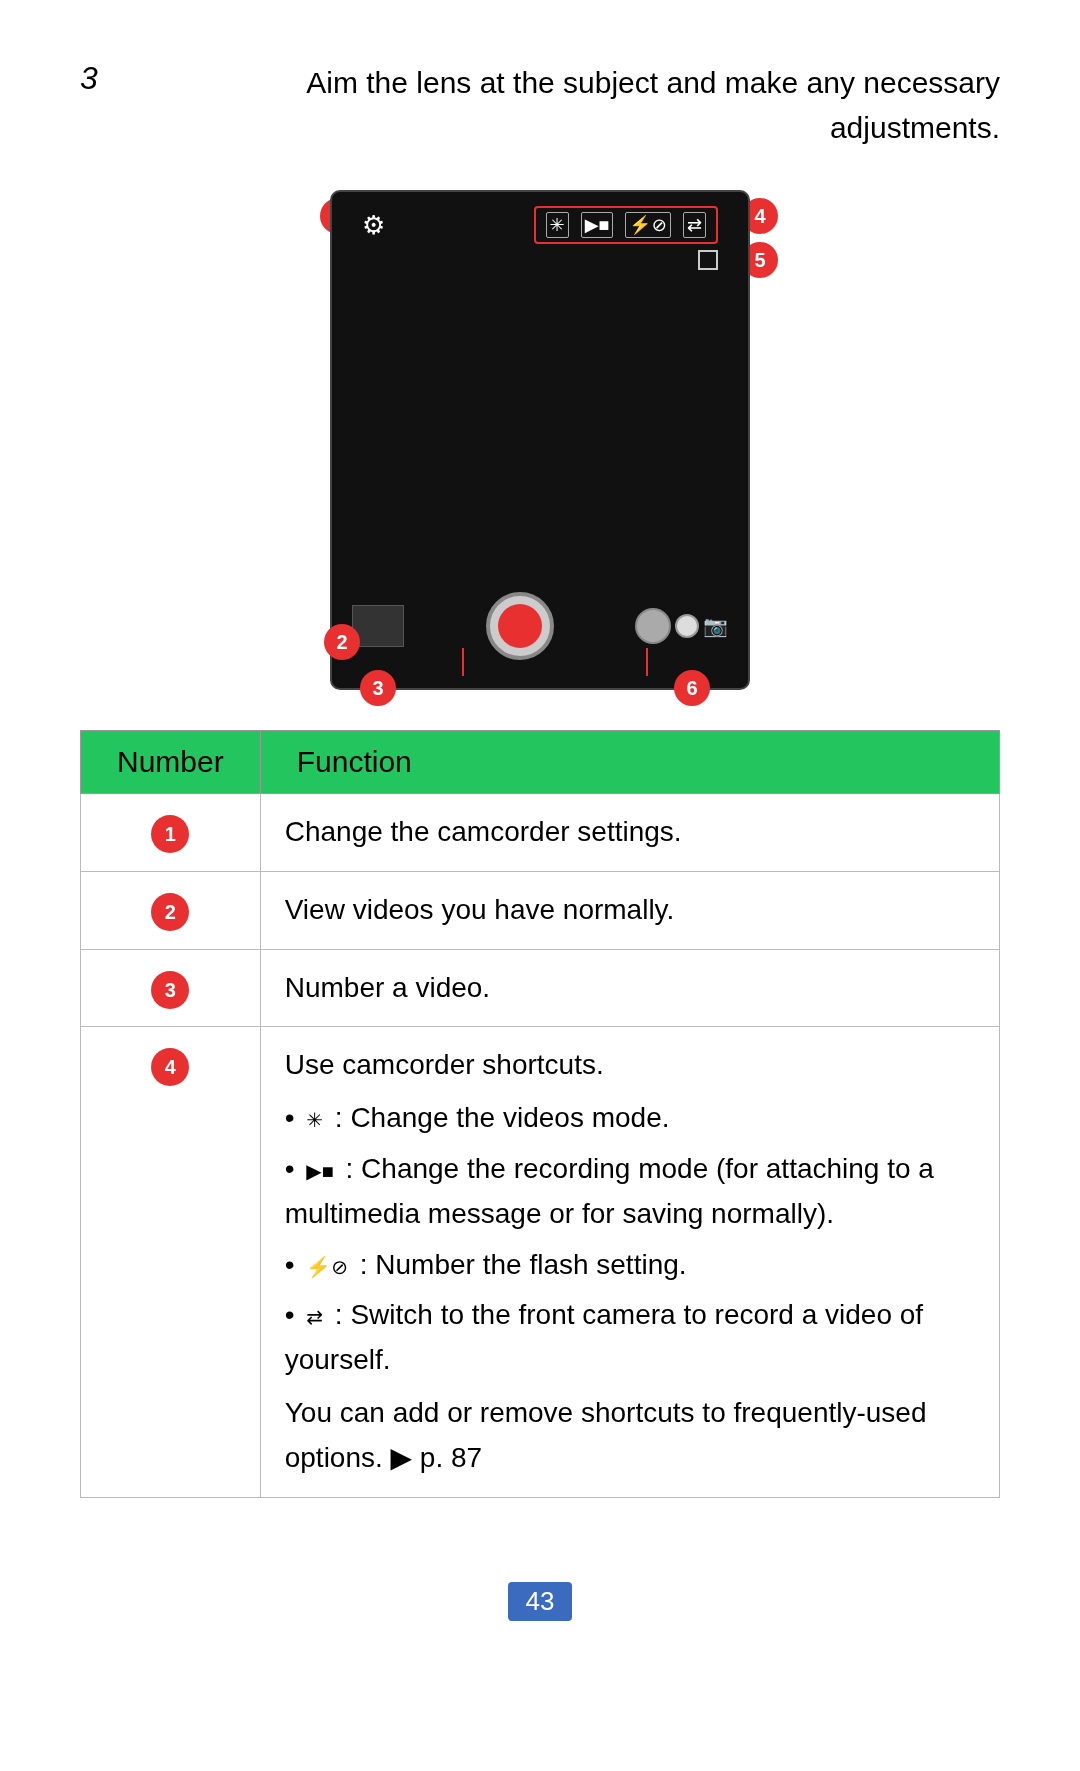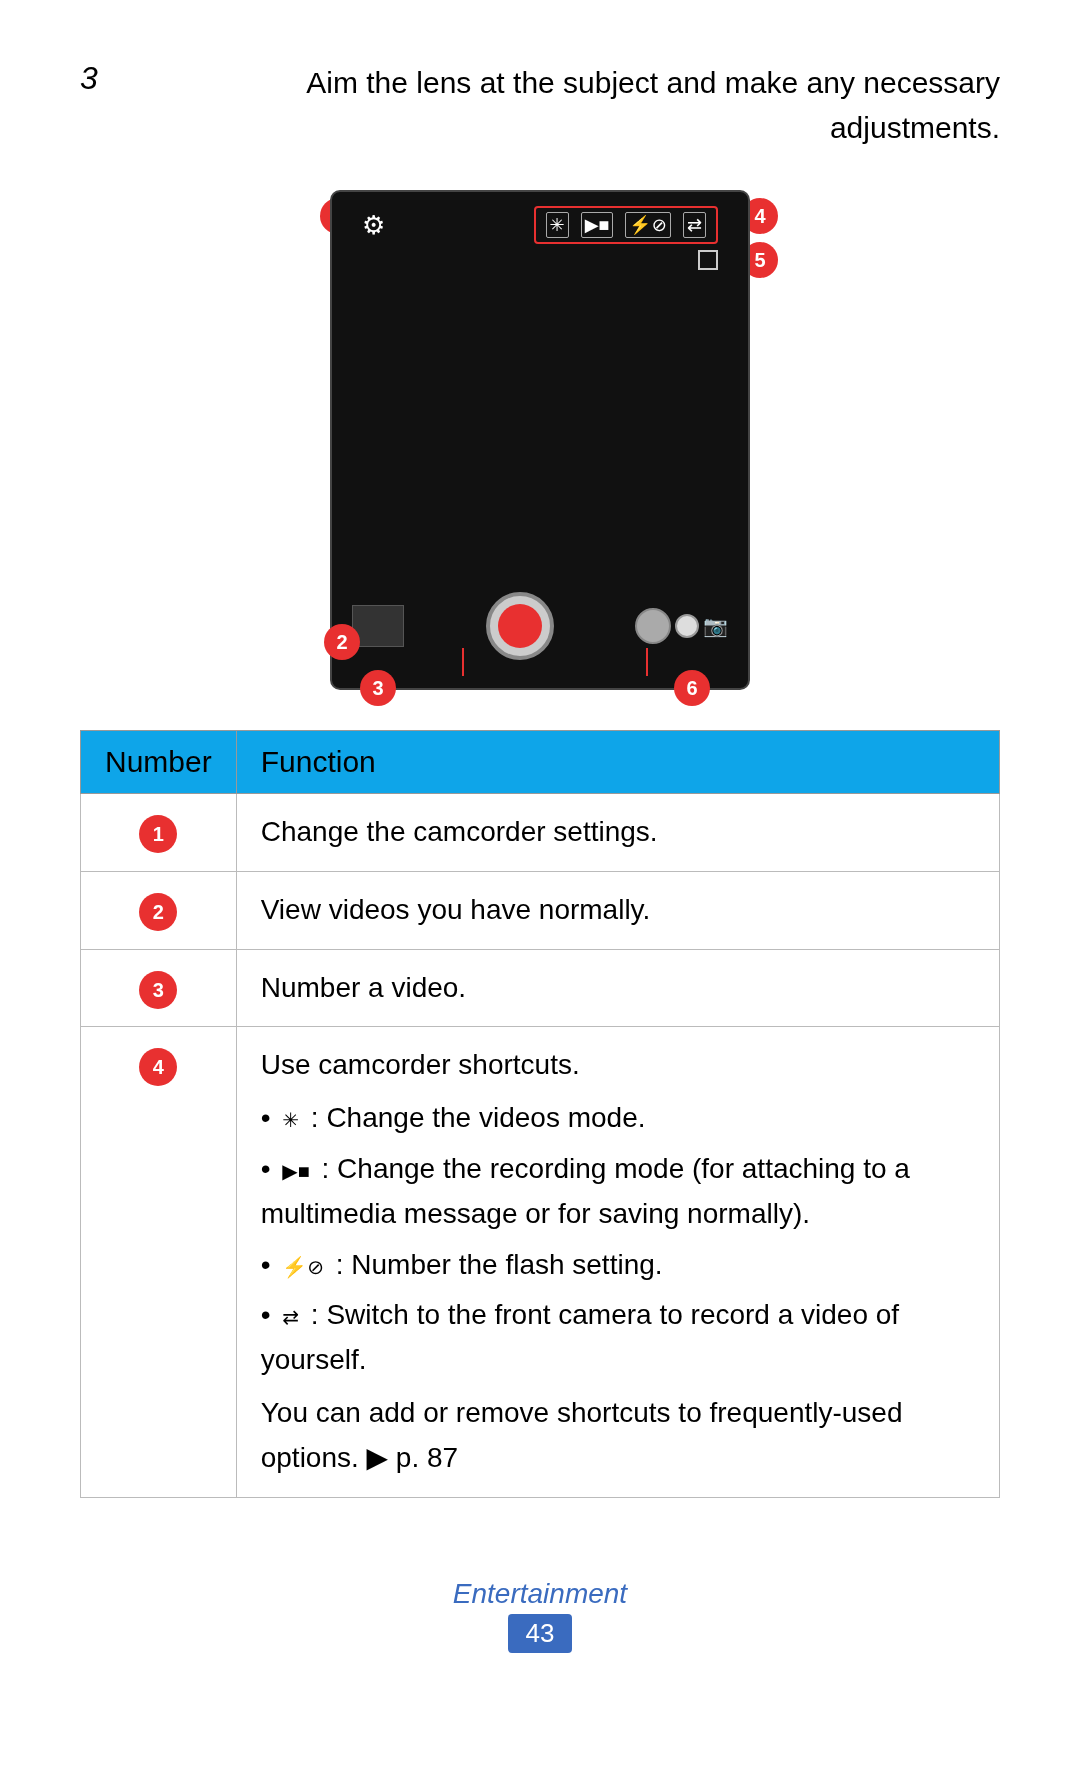--- a/index.html
+++ b/index.html
@@ -175,22 +175,22 @@
     }
 
     
     .info-table {
       width: 100%;
       border-collapse: collapse;
       margin-top: 20px;
       font-size: 28px;
     }
     .info-table th {
-      background: #0ea5e9;
-      padding: 14px 24px;
+      background: #22c55e;
+      padding: 14px 36px;
       text-align: left;
       border: 1px solid #999;
       font-weight: normal;
       font-size: 30px;
     }
     .info-table td {
       border: 1px solid #bbb;
       padding: 16px 24px;
       vertical-align: top;
       line-height: 1.6;
@@ -358,15 +358,14 @@
             <span>: Switch to the front camera to record a video of yourself.</span>
           </li>
         </ul>
         <div>You can add or remove shortcuts to frequently-used options. ▶ p. 87</div>
       </td>
     </tr>
   </tbody>
 </table>
 
 <div class="footer">
-  <div>Entertainment</div>
   <div class="footer-page">43</div>
 </div>
 
 </body></html>

